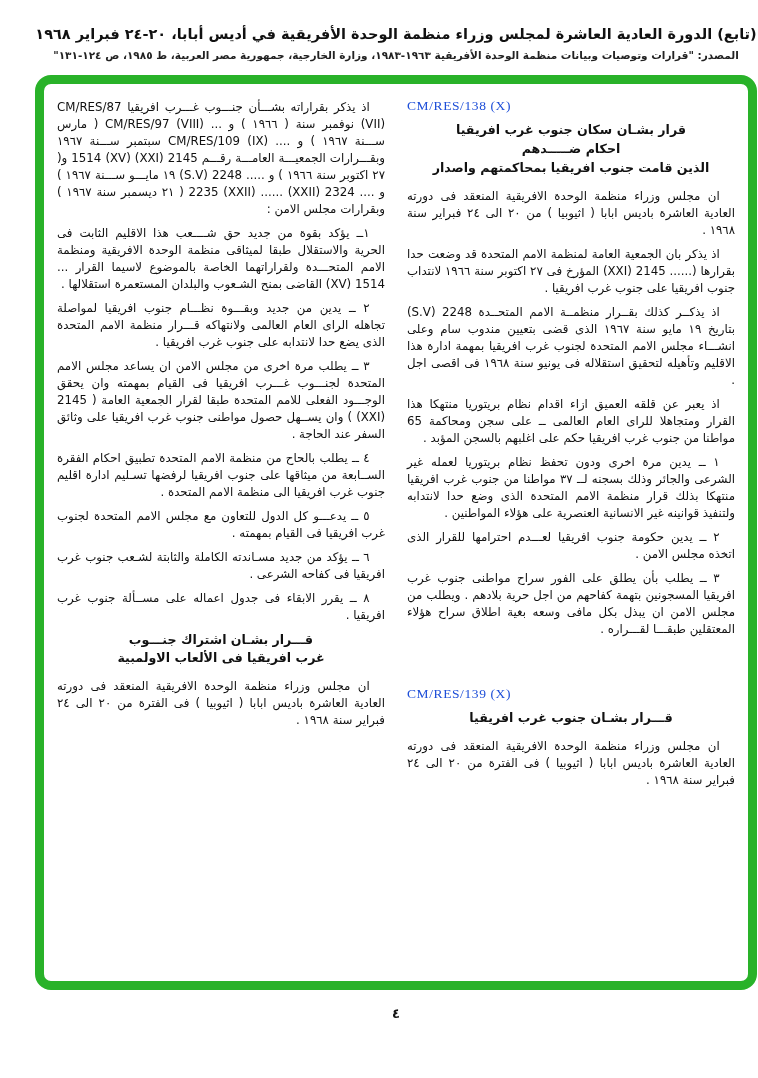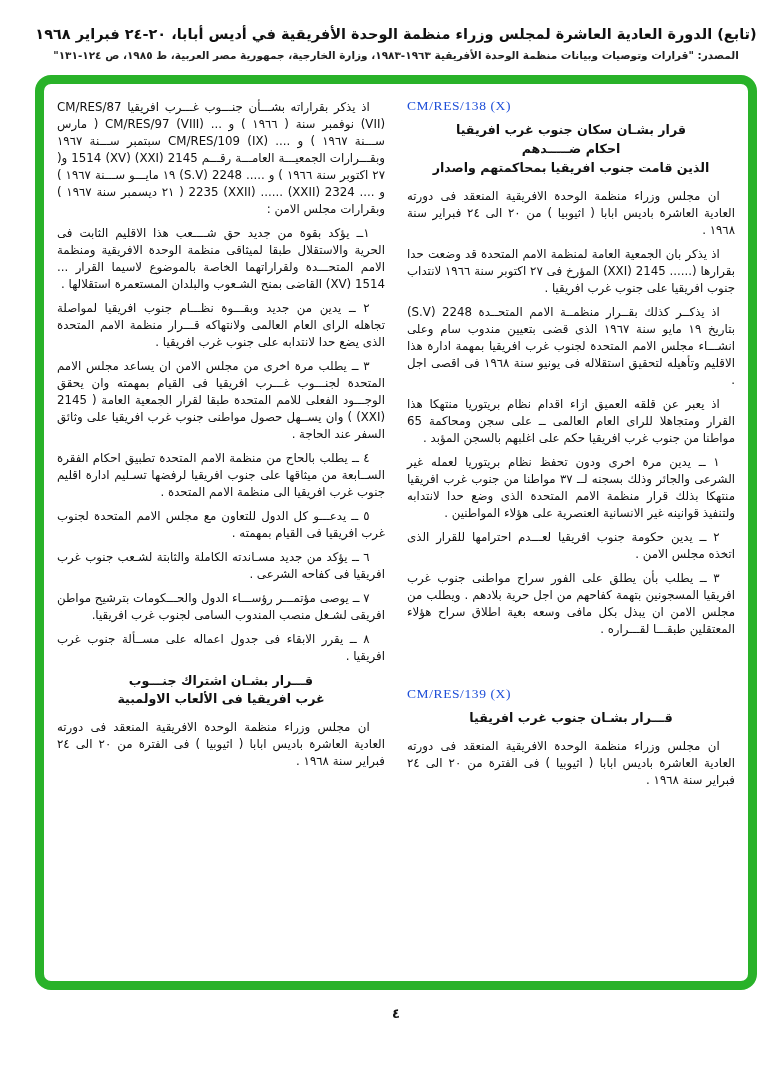--- a/index.html
+++ b/index.html
@@ -121,21 +121,20 @@
       </div>
 
       <div class="col">
         <p>اذ يذكر بقراراته بشـــأن جنـــوب غـــرب افريقيا CM/RES/87 (VII) نوفمبر سنة ( ١٩٦٦ ) و ... CM/RES/97 (VIII) ( مارس ســـنة ١٩٦٧ ) و .... CM/RES/109 (IX) سبتمبر ســـنة ١٩٦٧ وبقـــرارات الجمعيـــة العامـــة رقـــم 2145 (XXI) 1514 (XV) و( ٢٧ اكتوبر سنة ١٩٦٦ ) و ..... 2248 (S.V) ١٩ مايـــو ســـنة ١٩٦٧ ) و .... 2324 (XXII) ...... 2235 (XXII) ( ٢١ ديسمبر سنة ١٩٦٧ ) وبقرارات مجلس الامن :</p>
         <p>١ــ يؤكد بقوة من جديد حق شــــعب هذا الاقليم الثابت فى الحرية والاستقلال طبقا لميثاقى منظمة الوحدة الافريقية ومنظمة الامم المتحـــدة ولقراراتهما الخاصة بالموضوع لاسيما القرار ... 1514 (XV) القاضى بمنح الشـعوب والبلدان المستعمرة استقلالها .</p>
         <p>٢ ــ يدين من جديد وبقـــوة نظـــام جنوب افريقيا لمواصلة تجاهله الراى العام العالمى ولانتهاكه قـــرار منظمة الامم المتحدة الذى يضع حدا لانتدابه على جنوب غرب افريقيا .</p>
         <p>٣ ــ يطلب مرة اخرى من مجلس الامن ان يساعد مجلس الامم المتحدة لجنـــوب غـــرب افريقيا فى القيام بمهمته وان يحقق الوجـــود الفعلى للامم المتحدة طبقا لقرار الجمعية العامة ( 2145 (XXI) ) وان يســهل حصول مواطنى جنوب غرب افريقيا على وثائق السفر عند الحاجة .</p>
         <p>٤ ــ يطلب بالحاح من منظمة الامم المتحدة تطبيق احكام الفقرة الســابعة من ميثاقها على جنوب افريقيا لرفضها تسـليم ادارة اقليم جنوب غرب افريقيا الى منظمة الامم المتحدة .</p>
         <p>٥ ــ يدعـــو كل الدول للتعاون مع مجلس الامم المتحدة لجنوب غرب افريقيا فى القيام بمهمته .</p>
         <p>٦ ــ يؤكد من جديد مسـاندته الكاملة والثابتة لشـعب جنوب غرب افريقيا فى كفاحه الشرعى .</p>
-        <p>٧ ــ يوصى مؤتمـــر رؤســـاء الدول والحـــكومات بترشيح مواطن افريقى لشـغل منصب المندوب السامى لجنوب غرب افريقيا.</p>
         <p>٨ ــ يقرر الابقاء فى جدول اعماله على مســألة جنوب غرب افريقيا .</p>
 
         <div class="res-title">
           <span>قـــرار بشـان اشتراك جنـــوب</span>
           <span>غرب افريقيا فى الألعاب الاولمبية</span>
         </div>
         <p>ان مجلس وزراء منظمة الوحدة الافريقية المنعقد فى دورته العادية العاشرة باديس ابابا ( اثيوبيا ) فى الفترة من ٢٠ الى ٢٤ فبراير سنة ١٩٦٨ .</p>
       </div>
 
     </div>

